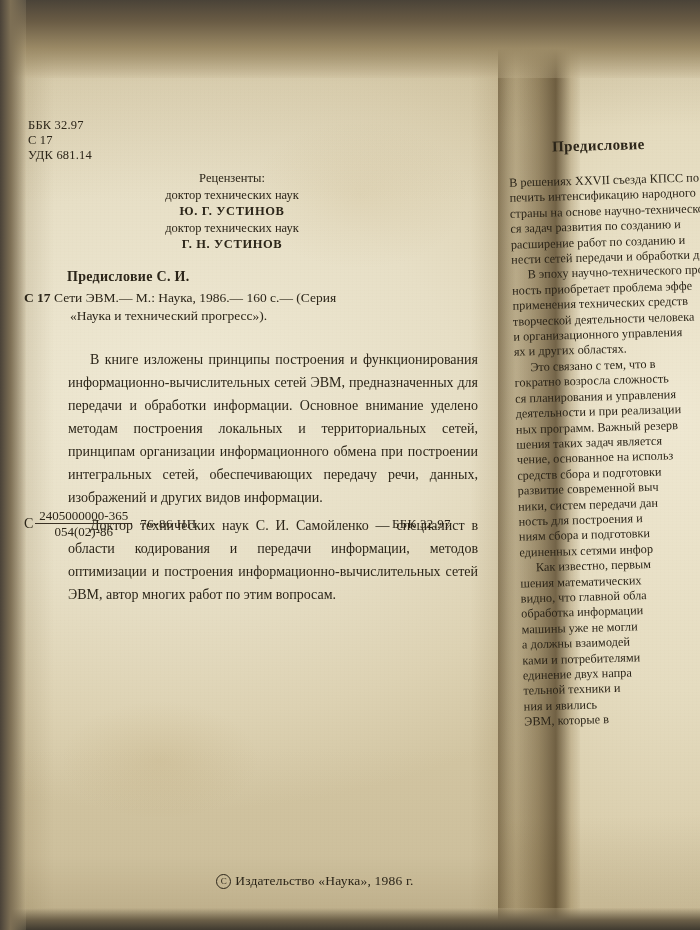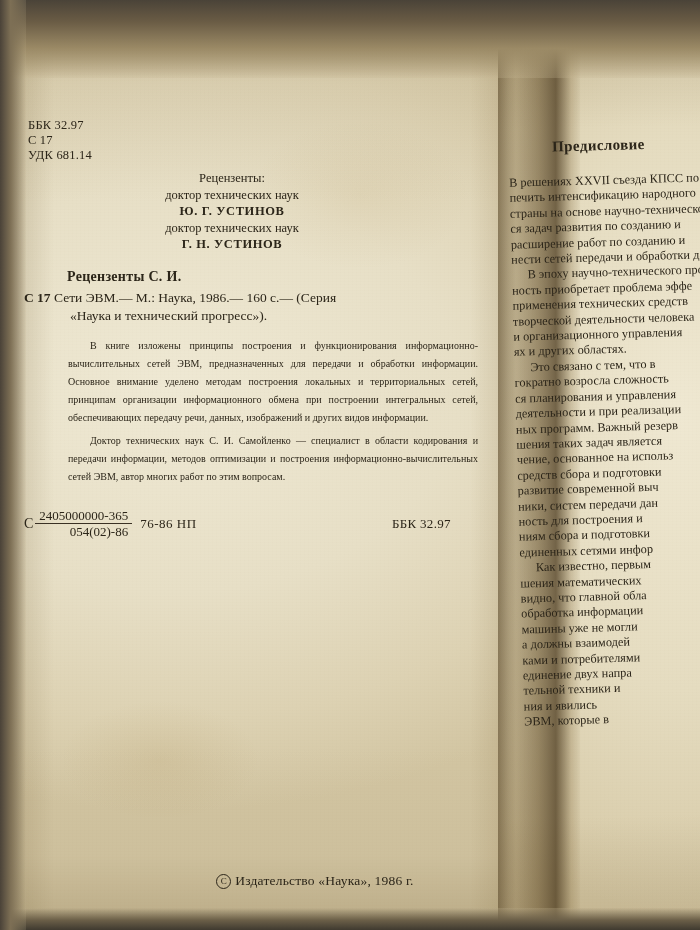--- a/index.html
+++ b/index.html
@@ -125,24 +125,24 @@
     width: 456px;
     font-size: 13.5px;
     line-height: 18px;
   }
   .cat .code { font-weight: bold; }
   .cat .title { font-weight: normal; }
   .cat .l2 { display: block; margin-left: 46px; }
 
   .annot {
     position: absolute;
-    left: 68px; top: 337px;
+    left: 68px; top: 348px;
     width: 410px;
-    font-size: 10px;
-    line-height: 18px;
+    font-size: 14px;
+    line-height: 23px;
     text-align: justify;
     text-indent: 22px;
   }
   .annot p { margin: 0; }
   .annot p + p { margin-top: 5px; }
 
   .codeblock {
     position: absolute;
     left: 24px; top: 508px;
     font-size: 13px;
@@ -150,21 +150,21 @@
   }
   .codeblock .cletter {
     display: inline-block;
     vertical-align: middle;
     font-size: 14px;
     margin-right: 2px;
   }
   .frac {
     display: inline-block;
     vertical-align: middle;
-    text-align: right;
+    text-align: center;
   }
   .frac .num { display: block; padding: 0 4px; }
   .frac .den { display: block; border-top: 1px solid #3a3124; padding: 0 4px; }
   .codeblock .tail {
     display: inline-block;
     vertical-align: middle;
     margin-left: 8px;
     letter-spacing: 0.5px;
   }
   .bbk-right {
@@ -257,21 +257,21 @@
     </div>
 
     <div class="reviewers">
       <div class="head">Рецензенты:</div>
       <div>доктор технических наук</div>
       <div class="name">Ю. Г. УСТИНОВ</div>
       <div>доктор технических наук</div>
       <div class="name">Г. Н. УСТИНОВ</div>
     </div>
 
-    <div class="author">Рецензенты С. И.</div>
+    <div class="author">Предисловие С. И.</div>
 
     <div class="cat">
       <span class="code">С 17</span>
       <span class="title">Сети ЭВМ.— М.:  Наука,  1986.— 160 с.— (Серия</span>
       <span class="l2">«Наука и технический прогресс»).</span>
     </div>
 
     <div class="annot">
       <p>В книге изложены принципы построения и функционирования информационно-вычислительных сетей ЭВМ, предназначенных для передачи и обработки информации. Основное внимание уделено методам построения локальных и территориальных сетей, принципам организации информационного обмена при построении интегральных сетей, обеспечивающих передачу речи, данных, изображений и других видов информации.</p>
       <p>Доктор технических наук С. И. Самойленко — специалист в области кодирования и передачи информации, методов оптимизации и построения информационно-вычислительных сетей ЭВМ, автор многих работ по этим вопросам.</p>

